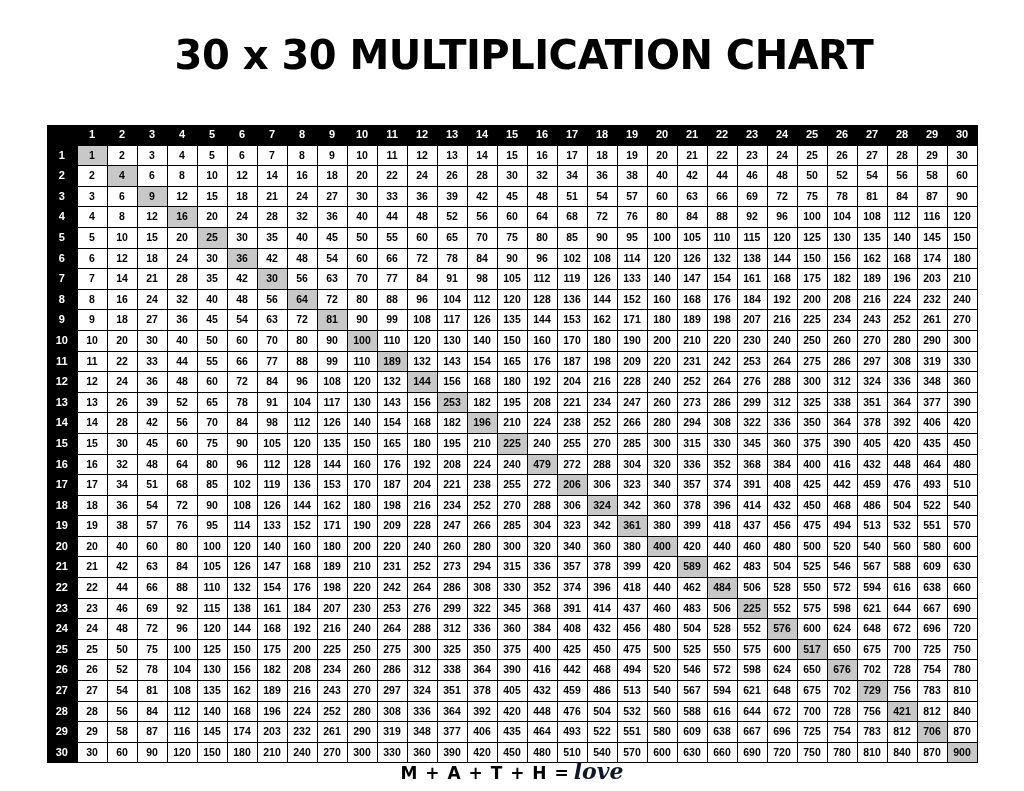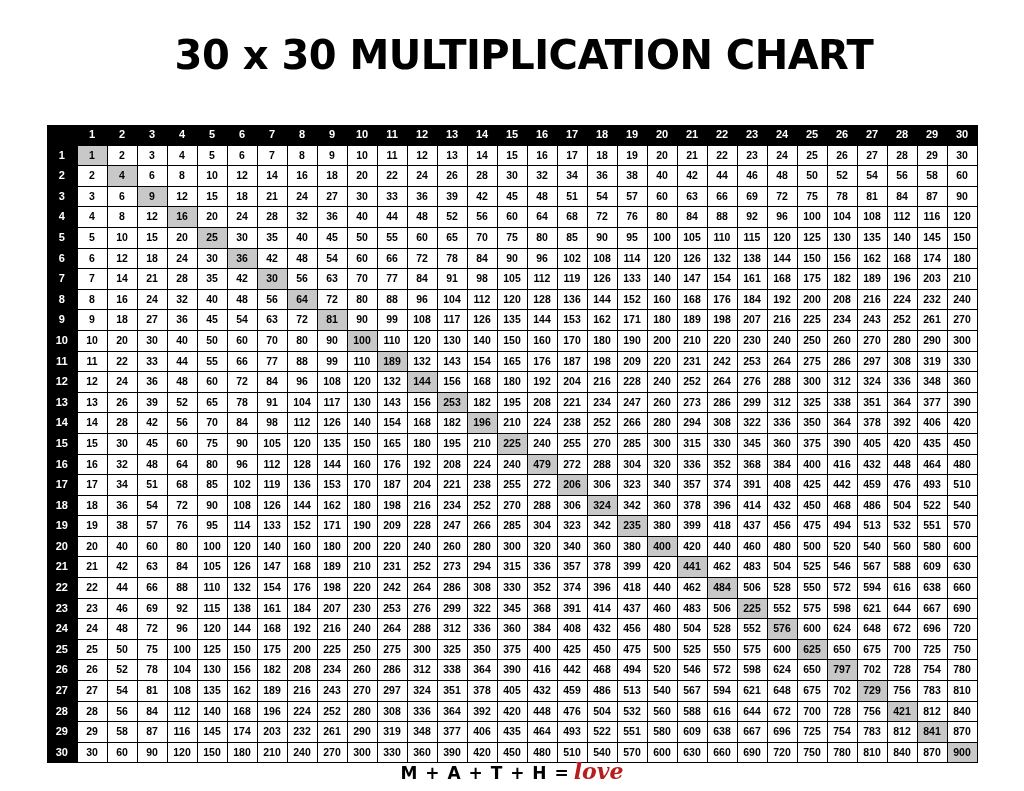--- a/index.html
+++ b/index.html
@@ -79,21 +79,21 @@
     left: 0;
     right: 0;
     top: 725px;
     text-align: center;
     font-family: "DejaVu Sans", sans-serif;
     font-weight: bold;
     font-size: 17px;
     letter-spacing: 1px;
   }
   .footer .love {
-    color: #b91c1c;
+    color: #0f172a;
     font-family: "DejaVu Serif", serif;
     font-style: italic;
     font-size: 22px;
     letter-spacing: 0;
     margin-left: 4px;
   }
 </style>
 </head>
 <body>
 
@@ -746,21 +746,21 @@
             <td class="cell">171</td>
             <td class="cell">190</td>
             <td class="cell">209</td>
             <td class="cell">228</td>
             <td class="cell">247</td>
             <td class="cell">266</td>
             <td class="cell">285</td>
             <td class="cell">304</td>
             <td class="cell">323</td>
             <td class="cell">342</td>
-            <td class="cell diag">235</td>
+            <td class="cell diag">361</td>
             <td class="cell">380</td>
             <td class="cell">399</td>
             <td class="cell">418</td>
             <td class="cell">437</td>
             <td class="cell">456</td>
             <td class="cell">475</td>
             <td class="cell">494</td>
             <td class="cell">513</td>
             <td class="cell">532</td>
             <td class="cell">551</td>
@@ -814,21 +814,21 @@
             <td class="cell">231</td>
             <td class="cell">252</td>
             <td class="cell">273</td>
             <td class="cell">294</td>
             <td class="cell">315</td>
             <td class="cell">336</td>
             <td class="cell">357</td>
             <td class="cell">378</td>
             <td class="cell">399</td>
             <td class="cell">420</td>
-            <td class="cell diag">441</td>
+            <td class="cell diag">589</td>
             <td class="cell">462</td>
             <td class="cell">483</td>
             <td class="cell">504</td>
             <td class="cell">525</td>
             <td class="cell">546</td>
             <td class="cell">567</td>
             <td class="cell">588</td>
             <td class="cell">609</td>
             <td class="cell">630</td>
           </tr>
@@ -950,21 +950,21 @@
             <td class="cell">375</td>
             <td class="cell">400</td>
             <td class="cell">425</td>
             <td class="cell">450</td>
             <td class="cell">475</td>
             <td class="cell">500</td>
             <td class="cell">525</td>
             <td class="cell">550</td>
             <td class="cell">575</td>
             <td class="cell">600</td>
-            <td class="cell diag">625</td>
+            <td class="cell diag">517</td>
             <td class="cell">650</td>
             <td class="cell">675</td>
             <td class="cell">700</td>
             <td class="cell">725</td>
             <td class="cell">750</td>
           </tr>
           <tr>
             <th class="rowhead">26</th>
             <td class="cell">26</td>
             <td class="cell">52</td>
@@ -984,21 +984,21 @@
             <td class="cell">416</td>
             <td class="cell">442</td>
             <td class="cell">468</td>
             <td class="cell">494</td>
             <td class="cell">520</td>
             <td class="cell">546</td>
             <td class="cell">572</td>
             <td class="cell">598</td>
             <td class="cell">624</td>
             <td class="cell">650</td>
-            <td class="cell diag">797</td>
+            <td class="cell diag">676</td>
             <td class="cell">702</td>
             <td class="cell">728</td>
             <td class="cell">754</td>
             <td class="cell">780</td>
           </tr>
           <tr>
             <th class="rowhead">27</th>
             <td class="cell">27</td>
             <td class="cell">54</td>
             <td class="cell">81</td>
@@ -1086,21 +1086,21 @@
             <td class="cell">551</td>
             <td class="cell">580</td>
             <td class="cell">609</td>
             <td class="cell">638</td>
             <td class="cell">667</td>
             <td class="cell">696</td>
             <td class="cell">725</td>
             <td class="cell">754</td>
             <td class="cell">783</td>
             <td class="cell">812</td>
-            <td class="cell diag">841</td>
+            <td class="cell diag">706</td>
             <td class="cell">870</td>
           </tr>
           <tr>
             <th class="rowhead">30</th>
             <td class="cell">30</td>
             <td class="cell">60</td>
             <td class="cell">90</td>
             <td class="cell">120</td>
             <td class="cell">150</td>
             <td class="cell">180</td>

